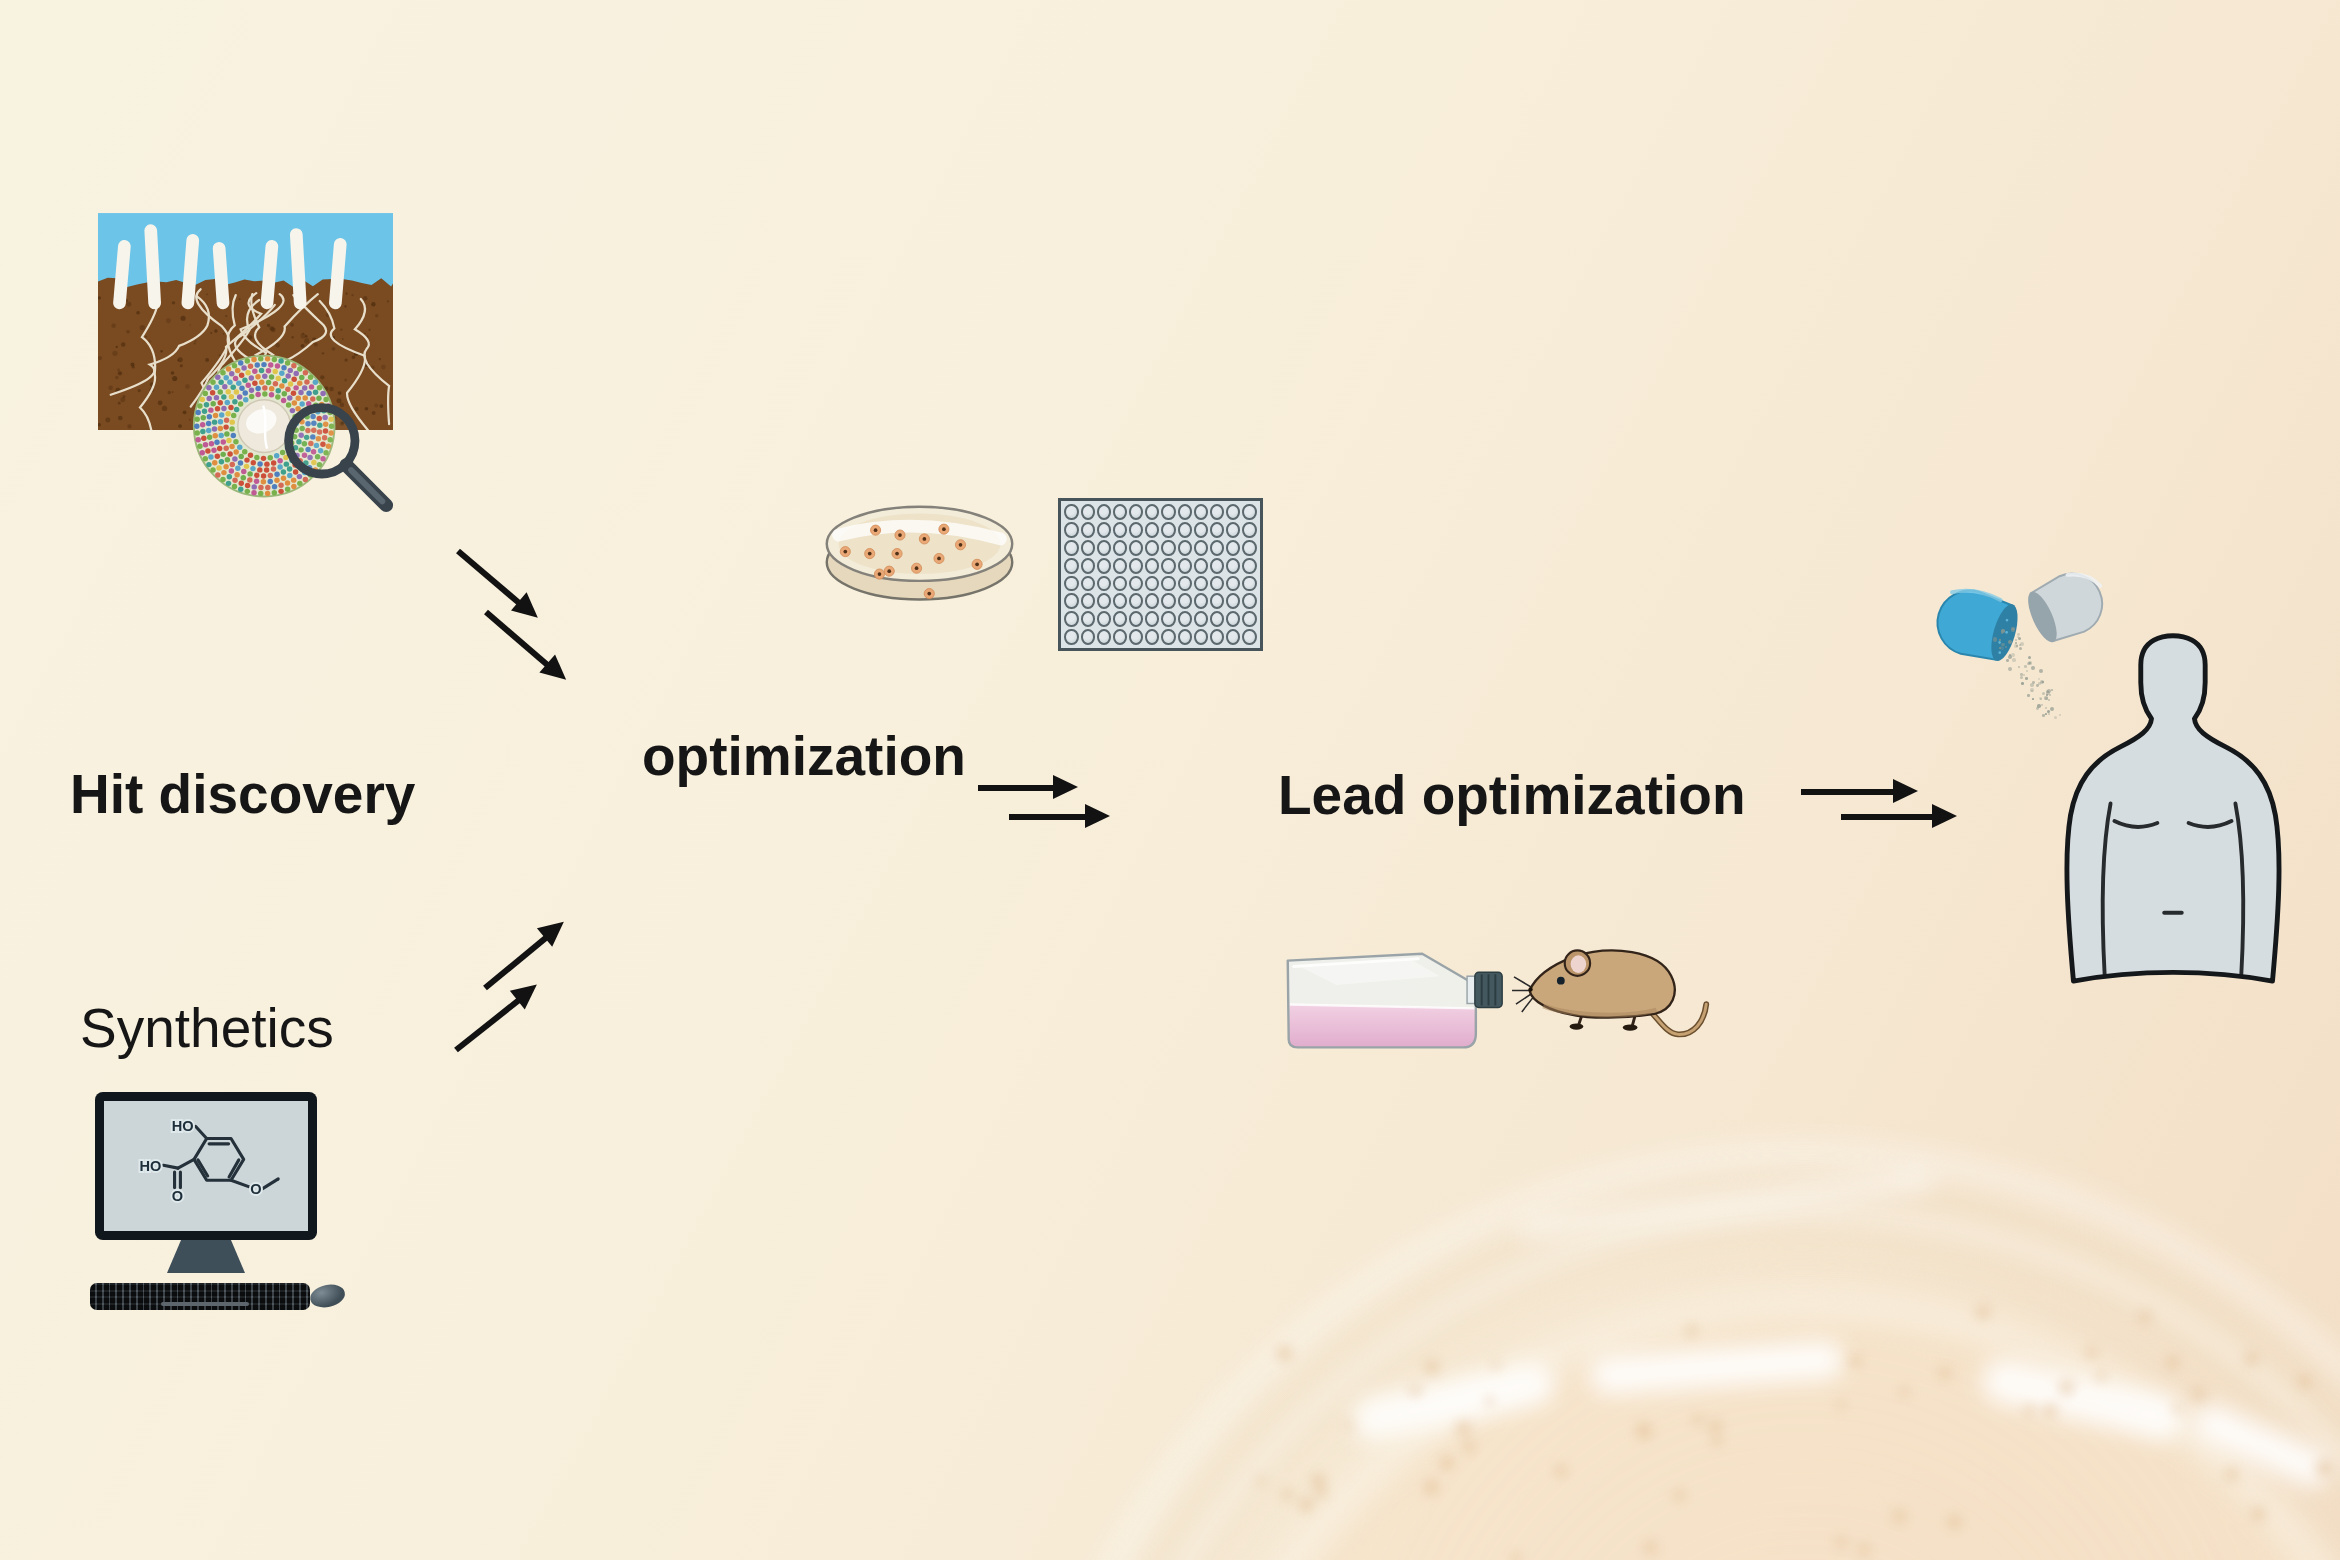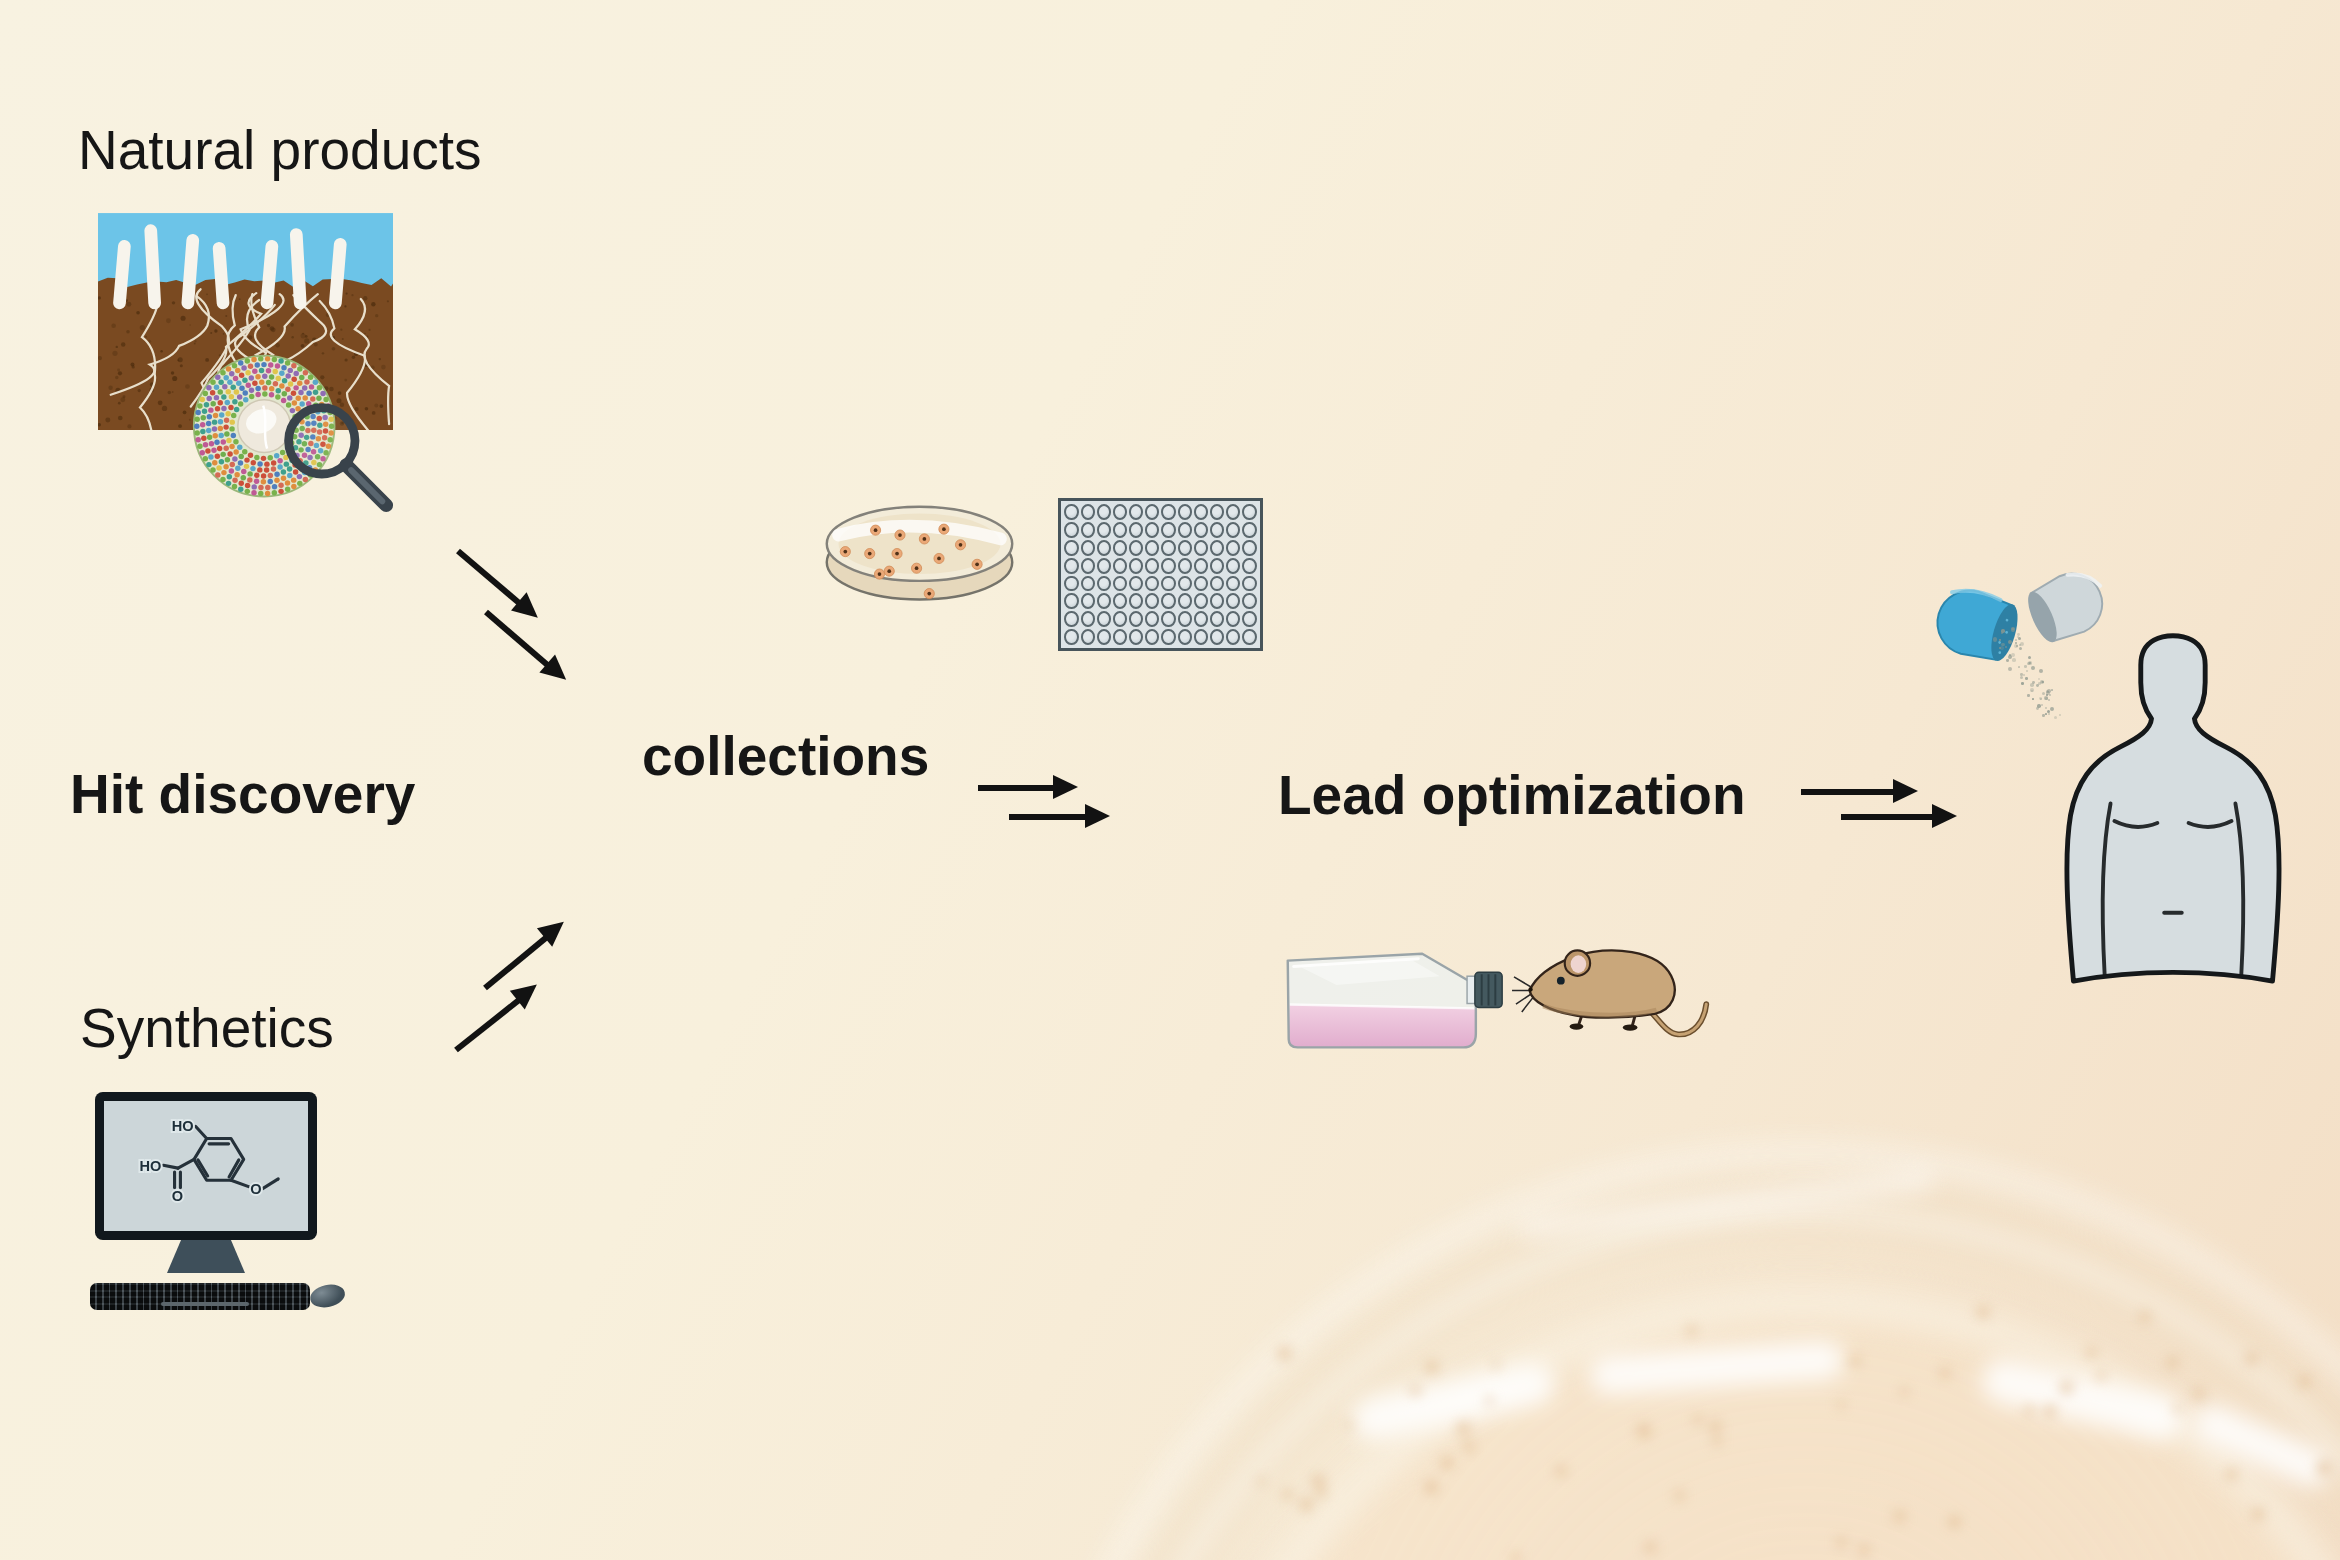--- a/index.html
+++ b/index.html
@@ -132,25 +132,24 @@
         <i class="wmdot" style="left: 82px; top: 192px; width: 11.4px; height: 11.4px;"></i>
         <i class="wmdot" style="left: 1098px; top: 78px; width: 13px; height: 13px;"></i>
         <i class="wmdot" style="left: 486px; top: 28px; width: 10.7px; height: 10.7px;"></i>
         <i class="wmdot" style="left: 649px; top: 58px; width: 11.6px; height: 11.6px;"></i>
         <i class="wmdot" style="left: 77px; top: 49px; width: 15.4px; height: 15.4px;"></i>
         <i class="wmdot" style="left: 1116px; top: 163px; width: 15.7px; height: 15.7px;"></i>
         <i class="wmdot" style="left: 512px; top: 139px; width: 10.4px; height: 10.4px;"></i>
       </div>
   </div>
 
-  <div class="label src" id="lblNatural">Natural products</div>
   <div class="label stage" id="lblHit">Hit discovery</div>
   <div class="label src" id="lblSyn">Synthetics</div>
   <div class="label stage" id="lblCompound">
-    <div>collections</div>
+    <div>optimization</div>
   </div>
   <div class="label stage" id="lblLead">Lead optimization</div>
 
   <svg id="soilArt" viewBox="0 0 302 222" style="left:98px;top:213px;width:295px;height:217px;z-index:2">
       <rect x="0" y="0" width="302" height="78" fill="#6cc4e8"></rect>
       <path d="M0,70 L10,66.1 L20,66.6 L30,75.8 L40,73.0 L50,71.2 L60,70.1 L70,70.7 L80,68.4 L90,71.5 L100,73.3 L110,68.6 L120,67.6 L130,73.6 L140,71.2 L150,68.0 L160,69.7 L170,68.9 L180,71.3 L190,69.0 L200,75.8 L210,68.5 L220,74.8 L230,67.9 L240,67.4 L250,67.5 L260,68.9 L270,71.5 L280,73.6 L290,66.7 L300,75.1 L302,72 L302,222 L0,222 Z" fill="#7a4a21"></path>
       <g fill="#4a2b0c">
         <circle cx="167.2" cy="167.8" r="2.09" opacity="0.69"></circle>
         <circle cx="188.6" cy="209.1" r="2.37" opacity="0.32"></circle>
         <circle cx="52.8" cy="131.3" r="1.61" opacity="0.31"></circle>

